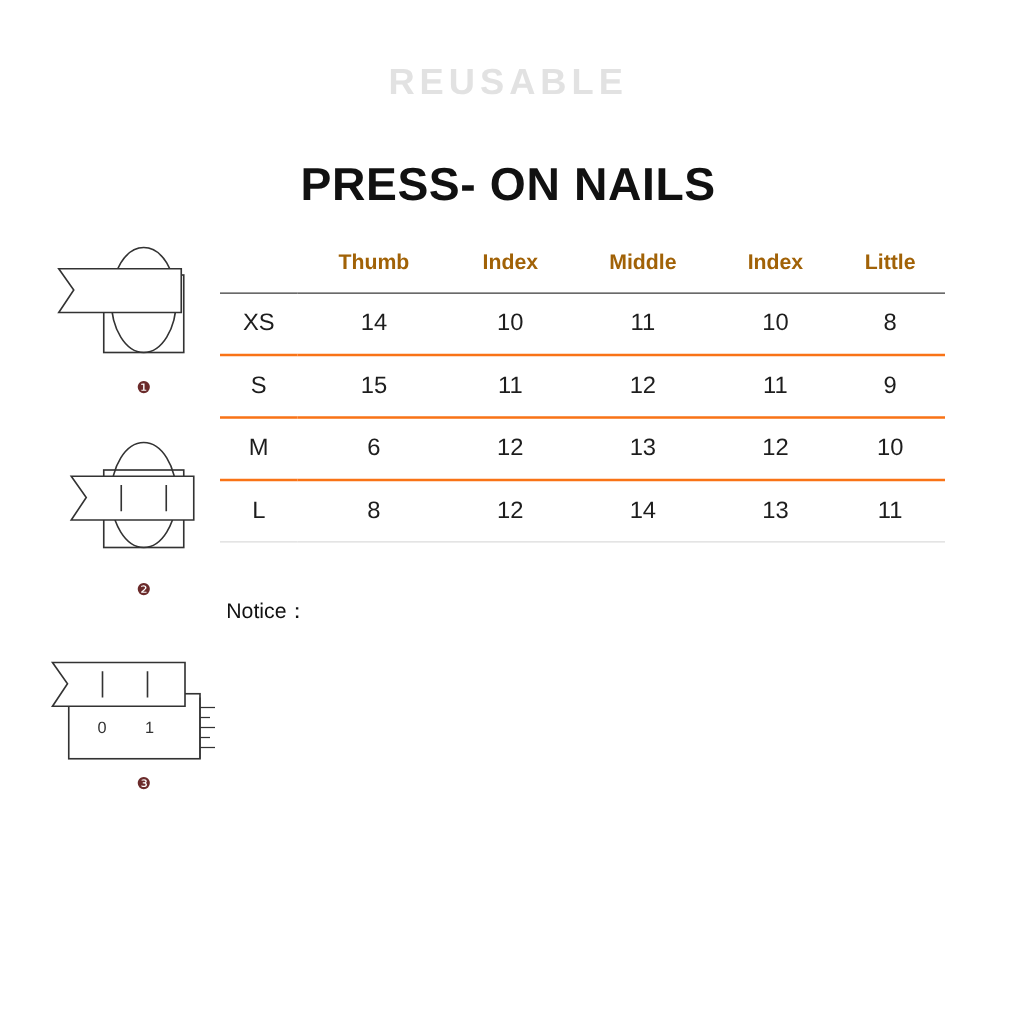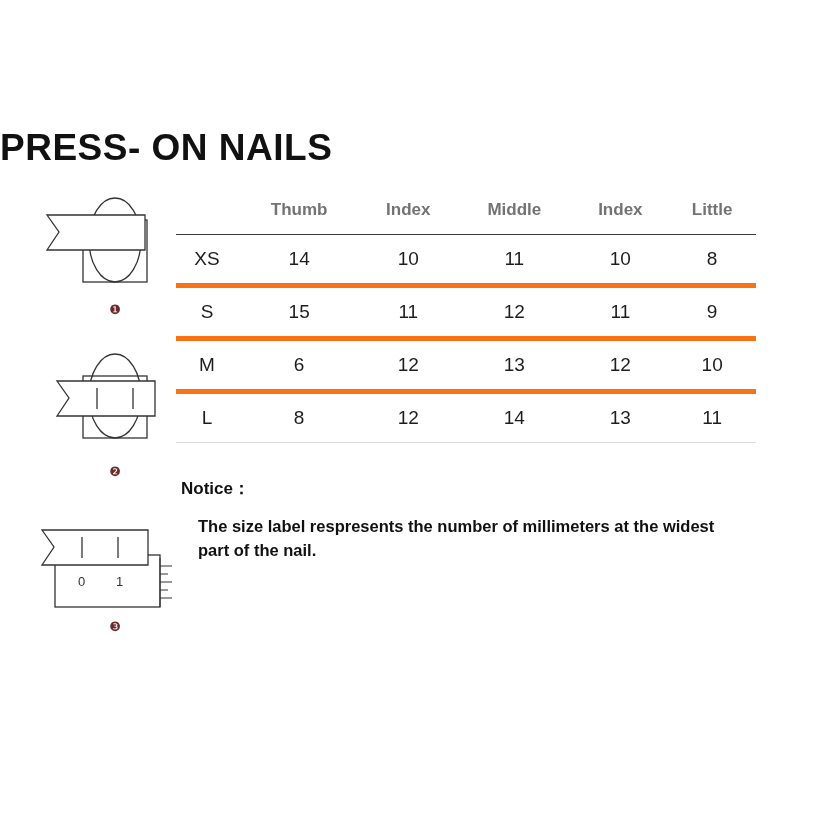--- a/index.html
+++ b/index.html
@@ -31,21 +31,21 @@
     font-size: 29px;
     letter-spacing: 4px;
     color: #e2e2e2;
     font-weight: 700;
   }
   .main-title {
     position: absolute;
     top: 127px;
     left: 0;
     width: 813px;
-    text-align: left;
+    text-align: center;
     font-size: 37px;
     font-weight: 700;
     letter-spacing: 0.5px;
     color: #111111;
   }
 
   
   .diagram {
     position: absolute;
     width: 160px;
@@ -73,66 +73,67 @@
     position: absolute;
     left: 176px;
     top: 200px;
     width: 580px;
     border-collapse: collapse;
     font-size: 18px;
   }
   .size-table th {
     font-weight: 700;
     font-size: 17px;
-    color: #737373;
+    color: #a16207;
     padding: 0 0 14px 0;
     text-align: center;
   }
   .size-table th.corner { width: 62px; }
   .size-table thead tr { border-bottom: 1.6px solid #3a3a3a; }
   .size-table td {
     text-align: center;
     padding: 13px 0;
     color: #1d1d1d;
     font-size: 19px;
-    border-bottom: 5px solid #f97316;
+    border-bottom: 2px solid #f97316;
     font-weight: 400;
   }
   .size-table td.rowlabel {
     font-weight: 400;
     font-size: 19px;
   }
   .size-table tbody tr:last-child td { border-bottom: 1px solid #dcdcdc; }
 
   
   .notice-title {
     position: absolute;
     left: 181px;
     top: 477px;
     font-size: 17px;
-    font-weight: 700;
+    font-weight: 400;
     color: #111;
   }
   .notice-p {
     position: absolute;
     left: 198px;
     width: 545px;
     font-size: 16.5px;
     font-weight: 700;
     line-height: 1.45;
     color: #111;
   }
   #notice-p1 { top: 515px; }
   #notice-p2 { top: 578px; }
 </style>
 </head>
 <body>
 
 <div class="page">
 
+  <div class="reusable">REUSABLE</div>
   <div class="main-title">PRESS- ON NAILS</div>
 
   <div class="diagram" id="diagram-1">
     <svg width="160" height="115" viewBox="0 0 160 115" fill="none" stroke="#333" stroke-width="1.3">
       <ellipse cx="80" cy="58" rx="26" ry="42"></ellipse>
       <rect x="48" y="38" width="64" height="62"></rect>
       <path d="M12 33 L110 33 L110 68 L12 68 L24 50 Z" fill="#ffffff"></path>
     </svg>
   </div>
   <div class="step-badge" id="badge-1">❶</div>
@@ -209,15 +210,14 @@
         <td>8</td>
         <td>12</td>
         <td>14</td>
         <td>13</td>
         <td>11</td>
       </tr>
     </tbody>
   </table>
 
   <div class="notice-title">Notice：</div>
-  <div class="notice-p" id="notice-p1">The size label respresents the number of millimeters at the widest part of the nail.</div>
 
 </div>
 
 </body></html>

